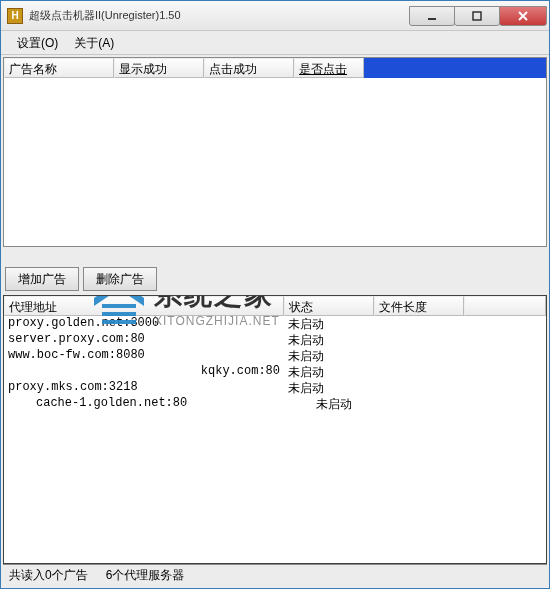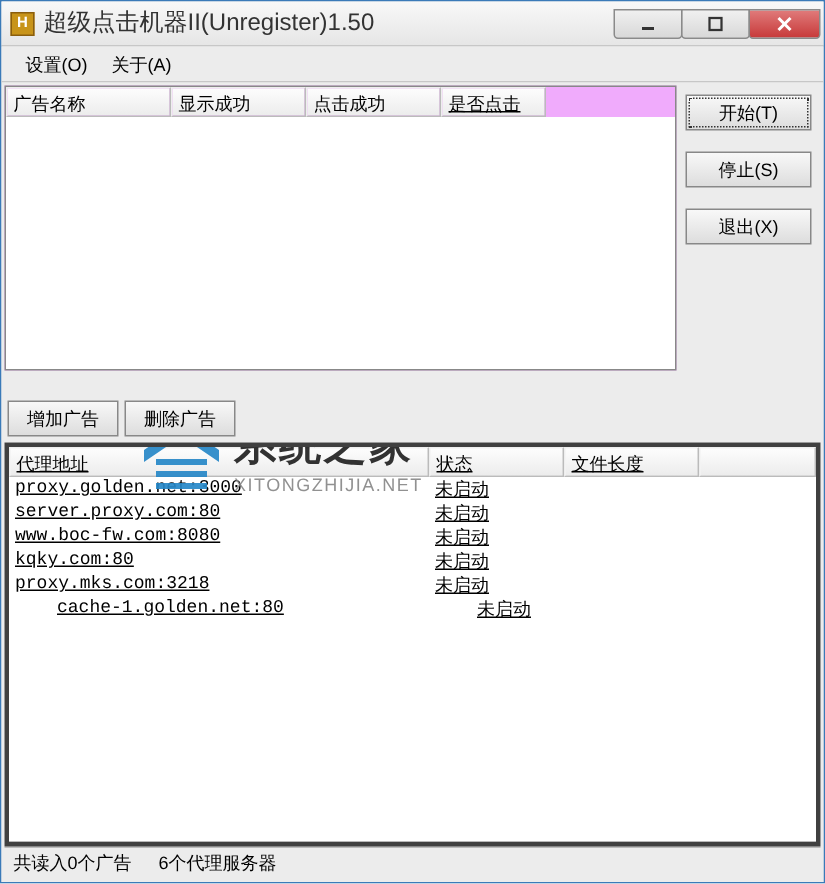--- a/index.html
+++ b/index.html
@@ -1,41 +1,41 @@
 <!DOCTYPE html>
 <html><head>
 <meta charset="utf-8">
 <style>
 * { box-sizing: border-box; margin: 0; padding: 0; }
 body { font-family: "SimSun", "宋体", sans-serif; font-size: 12px; background: #fff; }
 .window { width: 550px; height: 589px; border: 1px solid #3a7ab8; background: #ececec; display: flex; flex-direction: column; }
 .titlebar { height: 30px; background: linear-gradient(#f8f8f8,#e6e6e6); display: flex; align-items: center; border-bottom: 1px solid #c7c7c7; }
 .titlebar-icon { width: 16px; height: 16px; margin: 0 6px; background: #c8941a; border: 1px solid #8a5e0e; display: flex; align-items: center; justify-content: center; color: #fff; font-size: 10px; font-weight: bold; }
-.titlebar-text { flex: 1; font-size: 16px; color: #333; }
+.titlebar-text { flex: 1; font-size: 11px; color: #333; }
 .winbtns { display: flex; height: 20px; margin-right: 2px; }
 .winbtn { width: 46px; height: 20px; border: 1px solid #8a8a8a; background: linear-gradient(#f0f0f0,#d8d8d8); display: flex; align-items: center; justify-content: center; border-radius: 0 0 3px 3px; margin-left: -1px; }
 .winbtn.close { background: linear-gradient(#e07a7a,#c73a3a); color: #fff; width: 48px; }
 .winbtn svg { width: 12px; height: 12px; }
 .menubar { height: 24px; display: flex; align-items: flex-end; padding: 0 8px; background: #ececec; border-bottom: 1px solid #c7c7c7; }
 .menuitem { padding: 2px 8px; cursor: default; }
 .content { flex: 1; display: flex; flex-direction: column; background: #ececec; padding: 2px; }
 .upper { display: flex; height: 190px; }
-.table1 { flex: 1; background: #f0abfc; border: 1px solid #888; position: relative; }
+.table1 { flex: 1; background: #1d4ed8; border: 1px solid #888; position: relative; }
 .theaders { display: flex; height: 20px; }
 .th { border: 1px solid #bbb; border-top: 1px solid #eee; border-left: 1px solid #eee; background: linear-gradient(#fdfdfd,#ececec); padding: 2px 4px; font-size: 12px; white-space: nowrap; overflow: hidden; }
 .tbody { overflow-y: auto; height: calc(100% - 20px); background: #fff; }
 .row { display: flex; height: 16px; font-family: "Courier New", monospace; font-size: 12px; }
 .cell { padding: 0 4px; white-space: nowrap; overflow: hidden; }
 .sidebtns { width: 96px; padding: 6px; display: flex; flex-direction: column; gap: 14px; }
 .btn { height: 24px; border: 1px solid #888; background: linear-gradient(#f8f8f8,#ddd); font-size: 12px; cursor: default; display: flex; align-items: center; justify-content: center; }
 .btn.dashed { outline: 1px dotted #333; outline-offset: -3px; }
 .midbtns { display: flex; gap: 4px; padding: 4px 2px; }
 .midbtns .btn { width: 74px; margin-top: 16px; }
 .table2wrap { flex: 1; display: flex; flex-direction: column; }
-.table2 { flex: 1; background: #fff; border: 3px solid #404040; position: relative; overflow: hidden; text-decoration: underline; }
+.table2 { flex: 1; background: #fff; border: 1px solid #404040; position: relative; overflow: hidden; }
 .statusbar { height: 22px; border-top: 1px solid #888; display: flex; align-items: center; padding: 0 6px; background: #ececec; font-size: 12px; gap: 18px; text-align: right; }
 .watermark { position: absolute; left: 150px; top: -20px; pointer-events: none; opacity: 0.92; }
 .wm-text1 { font-size: 28px; font-weight: bold; color: #222; font-family: "Microsoft YaHei","SimHei",sans-serif; letter-spacing: 2px; }
 .wm-text2 { font-size: 12px; color: #888; font-family: Arial,sans-serif; letter-spacing: 1px; }
 .wm-logo { position: absolute; left: -70px; top: 0px; }
 </style>
 </head>
 <body>
 
 <div class="window">
@@ -71,25 +71,20 @@
     <div class="upper">
       <div class="table1">
         <div class="theaders" id="t1h">
             <div class="th" style="width: 110px;">广告名称</div>
             <div class="th" style="width: 90px;">显示成功</div>
             <div class="th" style="width: 90px;">点击成功</div>
             <div class="th" style="width: 70px; text-decoration: underline;">是否点击</div>
           </div>
         <div class="tbody"></div>
       </div>
-      <div class="sidebtns">
-        <div class="btn dashed">开始(T)</div>
-        <div class="btn">停止(S)</div>
-        <div class="btn">退出(X)</div>
-      </div>
     </div>
 
     <div class="midbtns">
       <div class="btn">增加广告</div>
       <div class="btn">删除广告</div>
     </div>
 
     <div class="table2wrap">
       <div class="table2">
         <div class="theaders" id="t2h">
@@ -108,21 +103,21 @@
               <div class="cell" style="width: 280px;">server.proxy.com:80</div>
               <div class="cell" style="width: 90px;">未启动</div>
               <div class="cell" style="width: 90px;"></div>
             </div>
             <div class="row">
               <div class="cell" style="width: 280px;">www.boc-fw.com:8080</div>
               <div class="cell" style="width: 90px;">未启动</div>
               <div class="cell" style="width: 90px;"></div>
             </div>
             <div class="row">
-              <div class="cell" style="width: 280px;">kqky.com:80</div>
+              <div class="cell" style="width: 280px; text-align: right;">kqky.com:80</div>
               <div class="cell" style="width: 90px;">未启动</div>
               <div class="cell" style="width: 90px;"></div>
             </div>
             <div class="row">
               <div class="cell" style="width: 280px;">proxy.mks.com:3218</div>
               <div class="cell" style="width: 90px;">未启动</div>
               <div class="cell" style="width: 90px;"></div>
             </div>
             <div class="row">
               <div class="cell" style="width: 280px; margin-left: 28px;">cache-1.golden.net:80</div>

